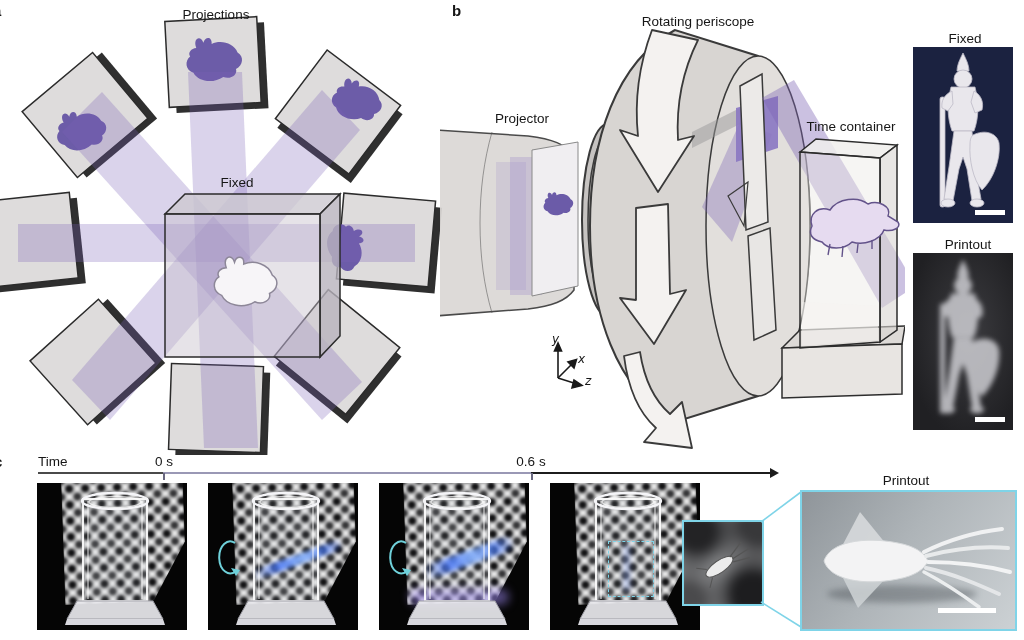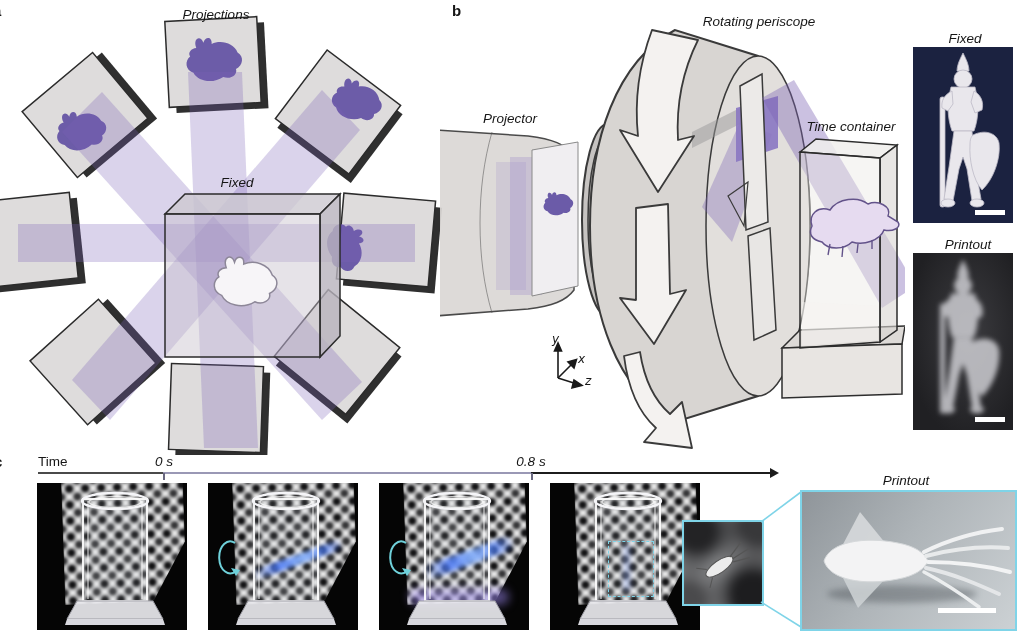--- a/index.html
+++ b/index.html
@@ -1,20 +1,20 @@
 <!DOCTYPE html>
 <html><head>
 <meta charset="utf-8">
 <style>
   html,body{margin:0;padding:0;}
   #fig{position:relative;width:1024px;height:640px;background:#ffffff;overflow:hidden;
        font-family:"Liberation Sans",sans-serif;color:#1a1a1a;}
   .abs{position:absolute;}
   .lbl{position:absolute;font-size:13.5px;white-space:nowrap;color:#161616;}
-  .ctr{transform:translateX(-50%);font-style:italic;}
+  .ctr{transform:translateX(-50%);}
   .letter{font-weight:bold;font-size:15px;}
   .ital{font-style:italic;font-family:"DejaVu Sans",sans-serif;font-size:12px;}
 
   
   .cuv-photo{position:absolute;top:483px;width:150px;height:147px;background:#050505;overflow:hidden;}
   .checker{position:absolute;left:26px;top:-4px;width:122px;height:124px;
     background-color:#f2f2f2;
     background-image:
       radial-gradient(circle, rgba(8,8,10,.95) 0 3px, rgba(8,8,10,.45) 4px, transparent 7px),
       radial-gradient(circle, rgba(8,8,10,.80) 0 3px, rgba(8,8,10,.35) 4px, transparent 7px);
@@ -174,22 +174,22 @@
       <line x1="118" y1="378" x2="118" y2="348"></line>
         <polygon points="118,343 114.5,351 121.5,351"></polygon>
       <line x1="118" y1="378" x2="133" y2="363"></line>
         <polygon points="136.5,359.5 128,362 134,368"></polygon>
       <line x1="118" y1="378" x2="137" y2="384"></line>
         <polygon points="142,385.5 134,380 132,388"></polygon>
     </g>
   </svg>
 
   <div class="lbl letter" style="left:452px;top:2px">b</div>
-  <div class="lbl ctr" style="left:759px;top:14px">Rotating periscope</div>
-  <div class="lbl ctr" style="left:510px;top:111px">Projector</div>
+  <div class="lbl ctr" style="left:698px;top:14px">Rotating periscope</div>
+  <div class="lbl ctr" style="left:522px;top:111px">Projector</div>
   <div class="lbl ctr" style="left:851px;top:119px">Time container</div>
   <div class="lbl ital" style="left:552px;top:332px">y</div>
   <div class="lbl ital" style="left:578px;top:352px">x</div>
   <div class="lbl ital" style="left:585px;top:374px">z</div>
 
   <div class="lbl ctr" style="left:965px;top:31px">Fixed</div>
   <div class="target-photo">
     <svg width="100" height="176" viewBox="0 0 100 176">
       <defs>
         <g id="knight">
@@ -214,21 +214,21 @@
   <div class="printout-photo">
     <svg width="100" height="177" viewBox="0 0 100 176" style="filter:blur(2.5px);opacity:0.8">
       <use href="#knight" fill="#d7d7dc"></use>
     </svg>
     <div class="scalebar" style="right:8px;bottom:8px;"></div>
   </div>
 
   <div class="lbl letter" style="left:-6px;top:453px">c</div>
   <div class="lbl" style="left:38px;top:454px">Time</div>
   <div class="lbl ctr" style="left:164px;top:454px">0 s</div>
-  <div class="lbl ctr" style="left:531px;top:454px">0.8 s</div>
+  <div class="lbl ctr" style="left:531px;top:454px">0.6 s</div>
 
   <div class="tl-seg" style="left:38px;width:125px;background:#4a4a4a;"></div>
   <div class="tl-seg" style="left:163px;width:368px;background:#9a98b5;"></div>
   <div class="tl-seg" style="left:531px;width:240px;background:#1c1c1c;"></div>
   <div class="tick" style="left:163px;background:#6a6880;"></div>
   <div class="tick" style="left:531px;background:#6a6880;"></div>
   <div class="tl-head"></div>
 
   <div class="cuv-photo" style="left:37px;">
     <div class="checker"></div>

